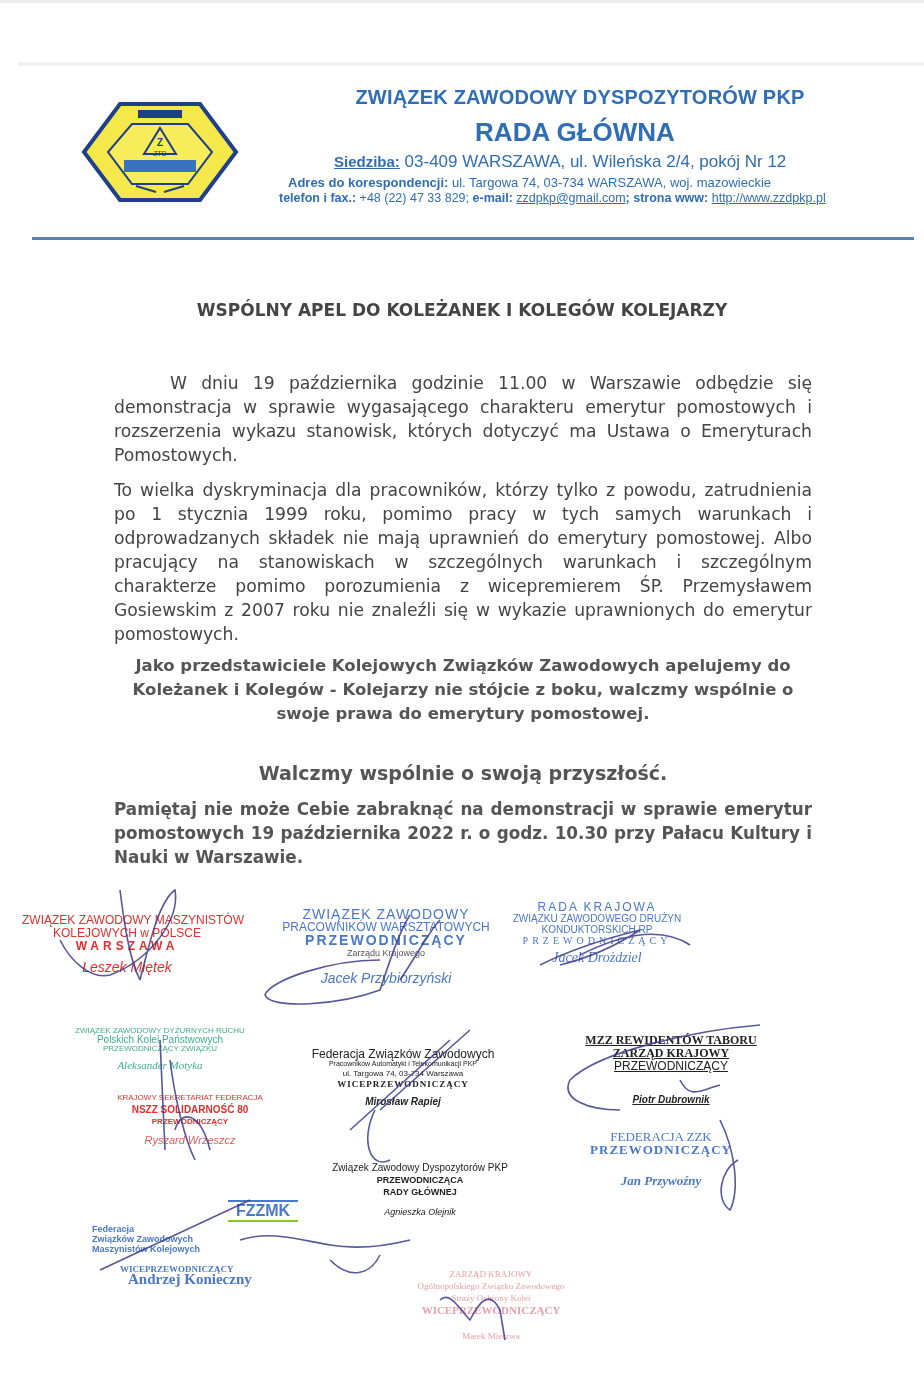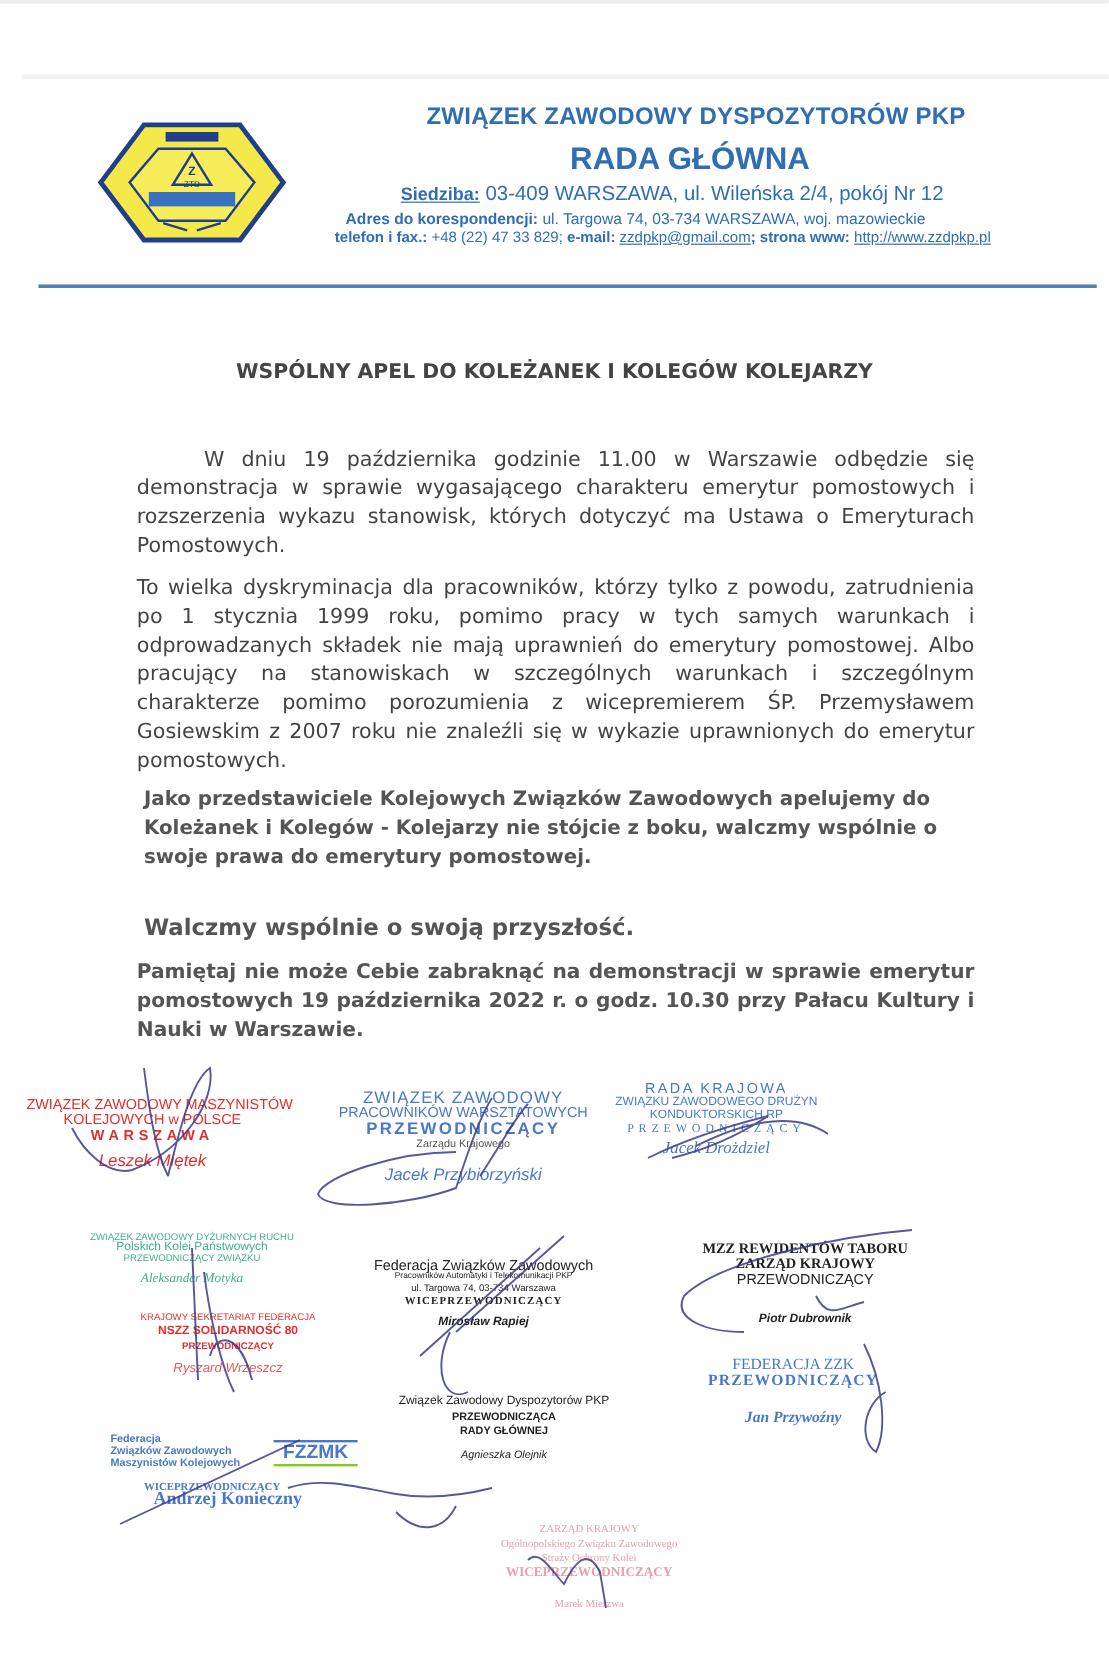--- a/index.html
+++ b/index.html
@@ -14,21 +14,21 @@
   .addr .lbl { font-weight:bold; text-decoration:underline; font-size:15px; }
   .corr { position:absolute; left:288px; top:175px; width:620px; font-size:13px; color:#2f6db5; white-space:nowrap; }
   .corr b { font-weight:bold; }
   .tel { position:absolute; left:266px; top:191px; width:650px; font-size:12.5px; color:#2f6db5; white-space:nowrap;margin-left:13px; }
   .tel a { color:#2f6db5; text-decoration:underline; }
   .rule { position:absolute; left:32px; top:237px; width:882px; height:3px; background:#3a6ba8; opacity:.85; }
   .title { position:absolute; left:100px; top:300px; width:724px; text-align:center; font-family:"DejaVu Sans", sans-serif; font-weight:bold; font-size:17px; color:#444; }
   .para { position:absolute; left:114px; width:698px; font-family:"DejaVu Sans", sans-serif; font-size:17.2px; line-height:24px; color:#444; text-align:justify; }
   .p1 { top:371px; text-indent:56px; }
   .p2 { top:478px; }
-  .bold-c { position:absolute; left:120px; width:686px; font-family:"DejaVu Sans", sans-serif; font-weight:bold; color:#555; }
+  .bold-c { position:absolute; left:120px; width:686px; text-align:center; font-family:"DejaVu Sans", sans-serif; font-weight:bold; color:#555; }
   .b1 { top:654px; font-size:16.5px; line-height:24px; }
   .b2 { top:762px; font-size:19px; }
   .b3 { position:absolute; left:114px; top:797px; width:698px; font-family:"DejaVu Sans", sans-serif; font-weight:bold; font-size:16.8px; line-height:24px; color:#555; text-align:justify; }
   .sig { position:absolute; text-align:center; white-space:nowrap; }
   .red { color:#e0302e; }
   .blue { color:#4a78c8; }
   .green { color:#3fae8c; }
   .dark { color:#222; }
   .pink { color:#e7a0a8; }
   svg.scrib { position:absolute; left:0; top:0; width:924px; height:1394px; pointer-events:none; }
@@ -114,41 +114,41 @@
 </div>
 
 <div class="sig dark" style="left:296px;top:1032px;width:214px;font-size:9px;line-height:10px;margin-top:17px;">
   <div style="font-size:12px;">Federacja Związków Zawodowych</div>
   <div style="font-size:7px;">Pracowników Automatyki i Telekomunikacji PKP</div>
   <div style="font-size:8px;">ul. Targowa 74, 03-734 Warszawa</div>
   <div style="font-weight:bold;font-family:'Liberation Serif',serif;letter-spacing:1px;">WICEPRZEWODNICZĄCY</div>
   <div style="font-weight:bold;font-style:italic;font-size:10px;margin-top:8px;">Mirosław Rapiej</div>
 </div>
 
-<div class="sig dark" style="left:566px;top:1034px;width:210px;font-size:12px;line-height:13px;">
+<div class="sig dark" style="left:566px;top:1034px;width:210px;font-size:12px;line-height:13px;text-decoration:underline;">
   <div style="font-family:'Liberation Serif',serif;font-weight:bold;">MZZ REWIDENTÓW TABORU</div>
   <div style="font-family:'Liberation Serif',serif;font-weight:bold;">ZARZĄD KRAJOWY</div>
   <div>PRZEWODNICZĄCY</div>
   <div style="font-style:italic;font-weight:bold;font-size:10px;margin-top:20px;">Piotr Dubrownik</div>
 </div>
 
 <div class="sig blue" style="left:576px;top:1130px;width:170px;font-size:13px;line-height:13px;font-family:'Liberation Serif',serif;">
   <div>FEDERACJA ZZK</div>
   <div style="font-weight:bold;letter-spacing:1px;">PRZEWODNICZĄCY</div>
   <div style="font-style:italic;font-weight:bold;margin-top:18px;">Jan Przywoźny</div>
 </div>
 
 <div class="sig dark" style="left:310px;top:1162px;width:220px;font-size:10px;line-height:12px;">
   <div>Związek Zawodowy Dyspozytorów PKP</div>
   <div style="font-weight:bold;font-size:9px;">PRZEWODNICZĄCA</div>
   <div style="font-weight:bold;font-size:9px;">RADY GŁÓWNEJ</div>
   <div style="font-style:italic;font-size:9px;margin-top:8px;">Agnieszka Olejnik</div>
 </div>
 
-<div class="sig blue" style="left:92px;top:1194px;width:150px;font-size:9px;line-height:10px;text-align:left;font-weight:bold;">
+<div class="sig blue" style="left:92px;top:1224px;width:150px;font-size:9px;line-height:10px;text-align:left;font-weight:bold;">
   <div>Federacja</div>
   <div>Związków Zawodowych</div>
   <div>Maszynistów Kolejowych</div>
   <div style="margin-top:10px;margin-left:28px;font-family:'Liberation Serif',serif;">WICEPRZEWODNICZĄCY</div>
   <div style="margin-left:36px;font-family:'Liberation Serif',serif;font-size:15px;">Andrzej Konieczny</div>
 </div>
 <div class="sig blue" style="left:228px;top:1200px;width:70px;font-size:16px;font-weight:bold;border-top:2px solid #4a78c8;border-bottom:2px solid #84cc16;">FZZMK</div>
 
 <div class="sig pink" style="left:396px;top:1268px;width:190px;font-size:9px;line-height:12px;font-family:'Liberation Serif',serif;">
   <div>ZARZĄD KRAJOWY</div>

